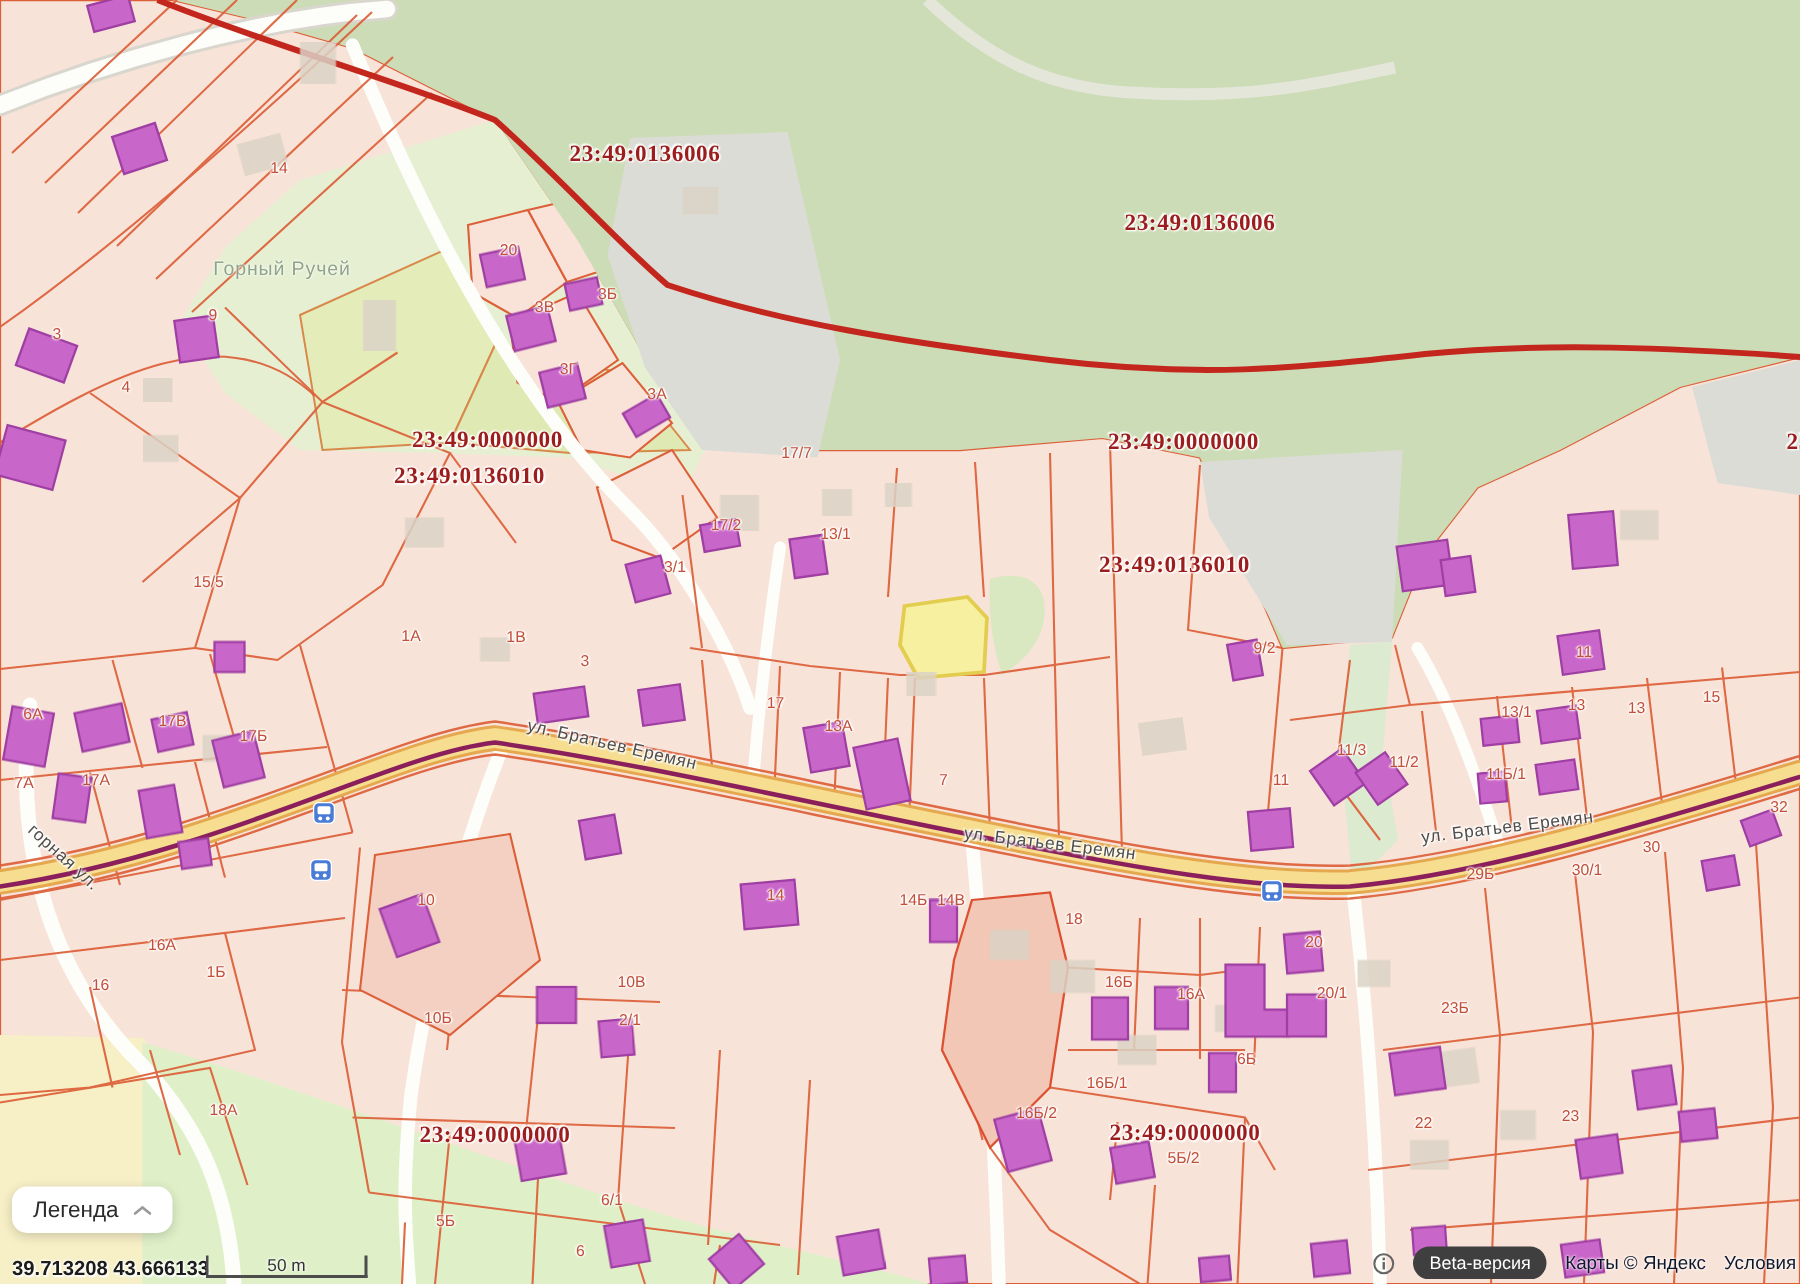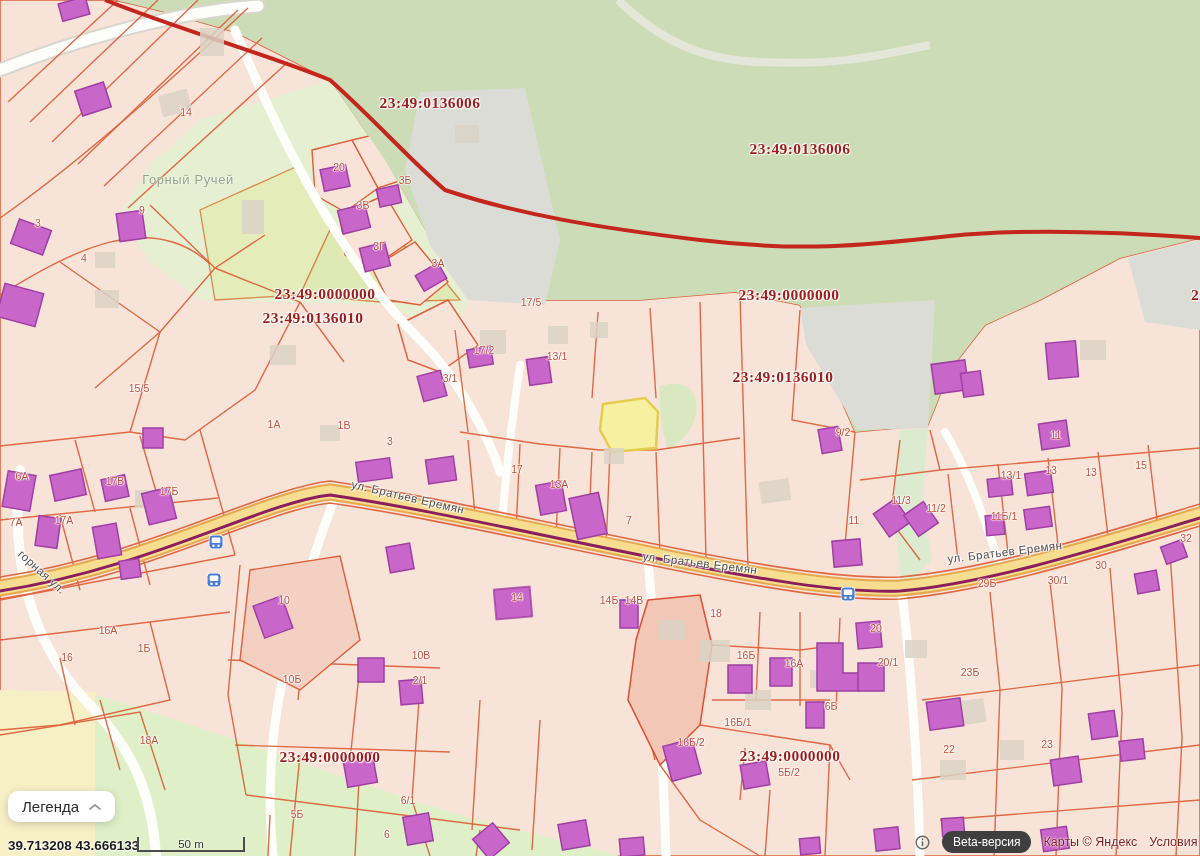--- a/index.html
+++ b/index.html
@@ -26,21 +26,21 @@
   #legend-btn svg{display:block;}
   #coords{position:absolute;left:8px;bottom:3px;font-size:13.5px;color:#1c1c1c;font-weight:bold;
     text-shadow:0 0 2px #fff,0 0 2px #fff,1px 1px 1px #fff;}
   #scalebar{position:absolute;left:137px;bottom:4px;width:104px;height:13px;
     border-left:2px solid #4c4c4c;border-right:2px solid #4c4c4c;border-bottom:2px solid #4c4c4c;
     display:flex;align-items:flex-end;justify-content:center;}
   #scalebar span{font-size:11.5px;color:#333;line-height:11px;
     text-shadow:0 0 2px #fff,0 0 2px #fff;}
   #attribution{position:absolute;left:915px;bottom:3px;display:flex;align-items:center;gap:12px;white-space:nowrap;}
   #beta-badge{background:#3f3f3f;color:#fff;font-size:12px;padding:4px 11px;border-radius:13px;cursor:pointer;}
-  .attr-text{font-size:12.5px;color:#7f1d1d;text-shadow:0 0 2px #fff,0 0 2px #fff;}
+  .attr-text{font-size:12.5px;color:#0f172a;text-shadow:0 0 2px #fff,0 0 2px #fff;}
 </style>
 </head>
 <body>
 
 <div id="stage">
 
 <svg id="map-svg" width="1200" height="856" viewBox="0 0 1200 856">
 
   <polygon fill="#f8e3d8" stroke="#dc5f38" stroke-width="1.5" points="0,0 115,0 165,12 235,32 330,80 385,160 432,242 470,298 545,300 640,300 735,292 800,305 855,432 928,425 950,370 985,325 1040,300 1120,258 1200,238 1200,856 0,856"></polygon>
 
@@ -289,30 +289,30 @@
       <span class="map-label cadastral-label" style="left: 789px; top: 295px;">23:49:0000000</span>
       <span class="map-label cadastral-label" style="left: 783px; top: 377px;">23:49:0136010</span>
       <span class="map-label cadastral-label" style="left: 1206px; top: 295px;">23:4</span>
       <span class="map-label cadastral-label" style="left: 330px; top: 757px;">23:49:0000000</span>
       <span class="map-label cadastral-label" style="left: 790px; top: 756px;">23:49:0000000</span>
       <span class="map-label parcel-number" style="left: 186px; top: 112px;">14</span>
       <span class="map-label parcel-number" style="left: 142px; top: 210px;">9</span>
       <span class="map-label parcel-number" style="left: 38px; top: 223px;">3</span>
       <span class="map-label parcel-number" style="left: 84px; top: 258px;">4</span>
       <span class="map-label parcel-number" style="left: 339px; top: 167px;">20</span>
-      <span class="map-label parcel-number" style="left: 405px; top: 180px;">3Б</span>
+      <span class="map-label parcel-number" style="left: 405px; top: 196px;">3Б</span>
       <span class="map-label parcel-number" style="left: 363px; top: 205px;">3В</span>
       <span class="map-label parcel-number" style="left: 379px; top: 246px;">3Г</span>
       <span class="map-label parcel-number" style="left: 438px; top: 263px;">3А</span>
       <span class="map-label parcel-number" style="left: 119px; top: 388px; margin-left: 20px;">15/5</span>
       <span class="map-label parcel-number" style="left: 274px; top: 424px; text-align: right;">1А</span>
       <span class="map-label parcel-number" style="left: 344px; top: 425px;">1В</span>
       <span class="map-label parcel-number" style="left: 390px; top: 441px;">3</span>
       <span class="map-label parcel-number" style="left: 450px; top: 378px;">3/1</span>
-      <span class="map-label parcel-number" style="left: 531px; top: 302px;">17/5</span>
+      <span class="map-label parcel-number" style="left: 531px; top: 302px;">17/7</span>
       <span class="map-label parcel-number" style="left: 484px; top: 350px;">17/2</span>
       <span class="map-label parcel-number" style="left: 557px; top: 356px;">13/1</span>
       <span class="map-label parcel-number" style="left: 517px; top: 469px;">17</span>
       <span class="map-label parcel-number" style="left: 559px; top: 484px;">13А</span>
       <span class="map-label parcel-number" style="left: 629px; top: 520px;">7</span>
       <span class="map-label parcel-number" style="left: 22px; top: 476px;">6А</span>
       <span class="map-label parcel-number" style="left: 115px; top: 481px;">17В</span>
       <span class="map-label parcel-number" style="left: 169px; top: 491px;">17Б</span>
       <span class="map-label parcel-number" style="left: 64px; top: 520px;">17А</span>
       <span class="map-label parcel-number" style="left: 16px; top: 522px;">7А</span>

